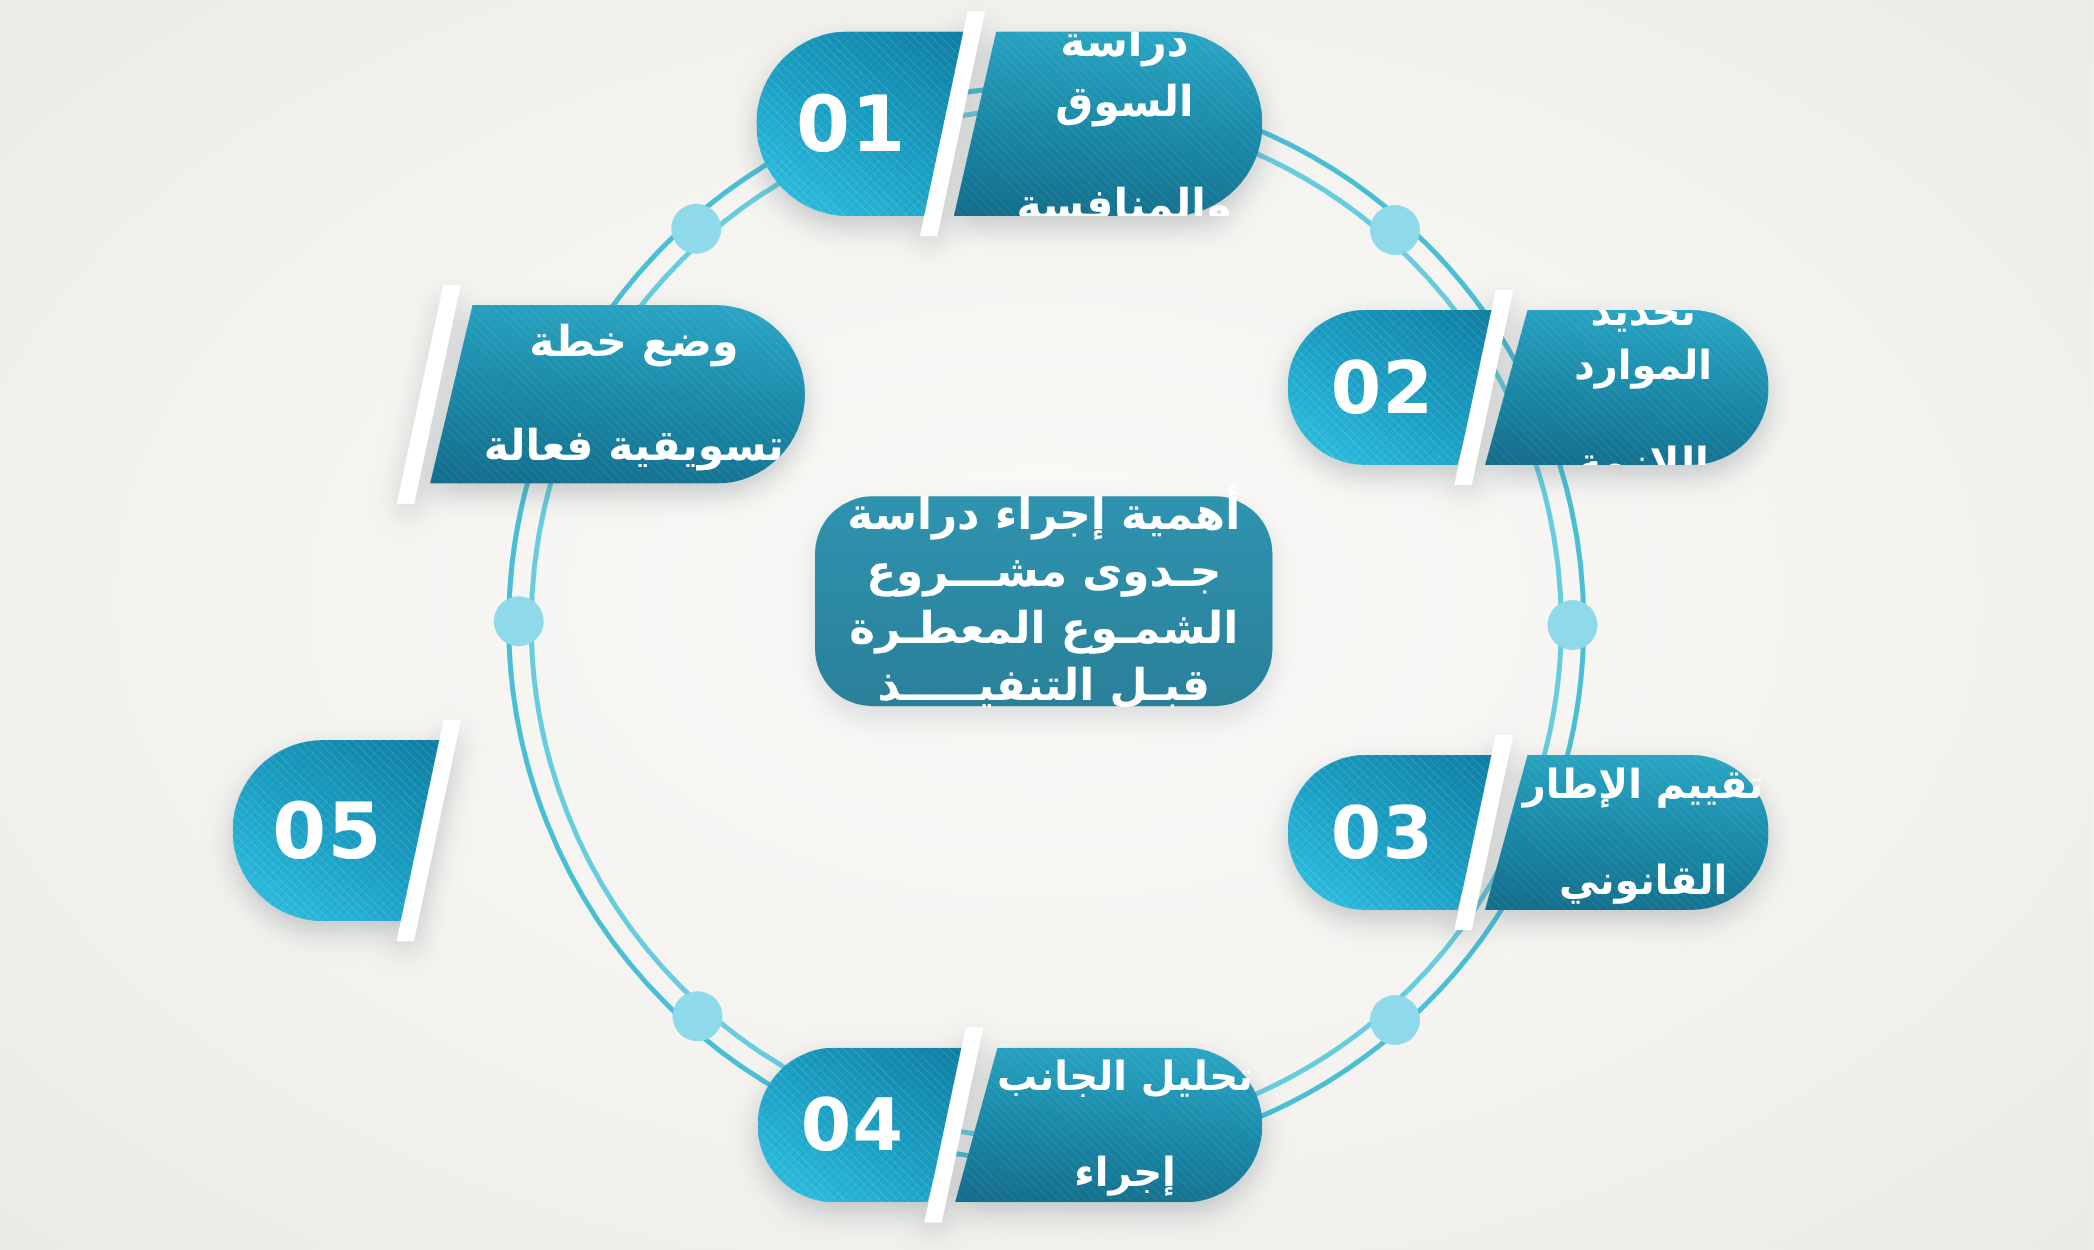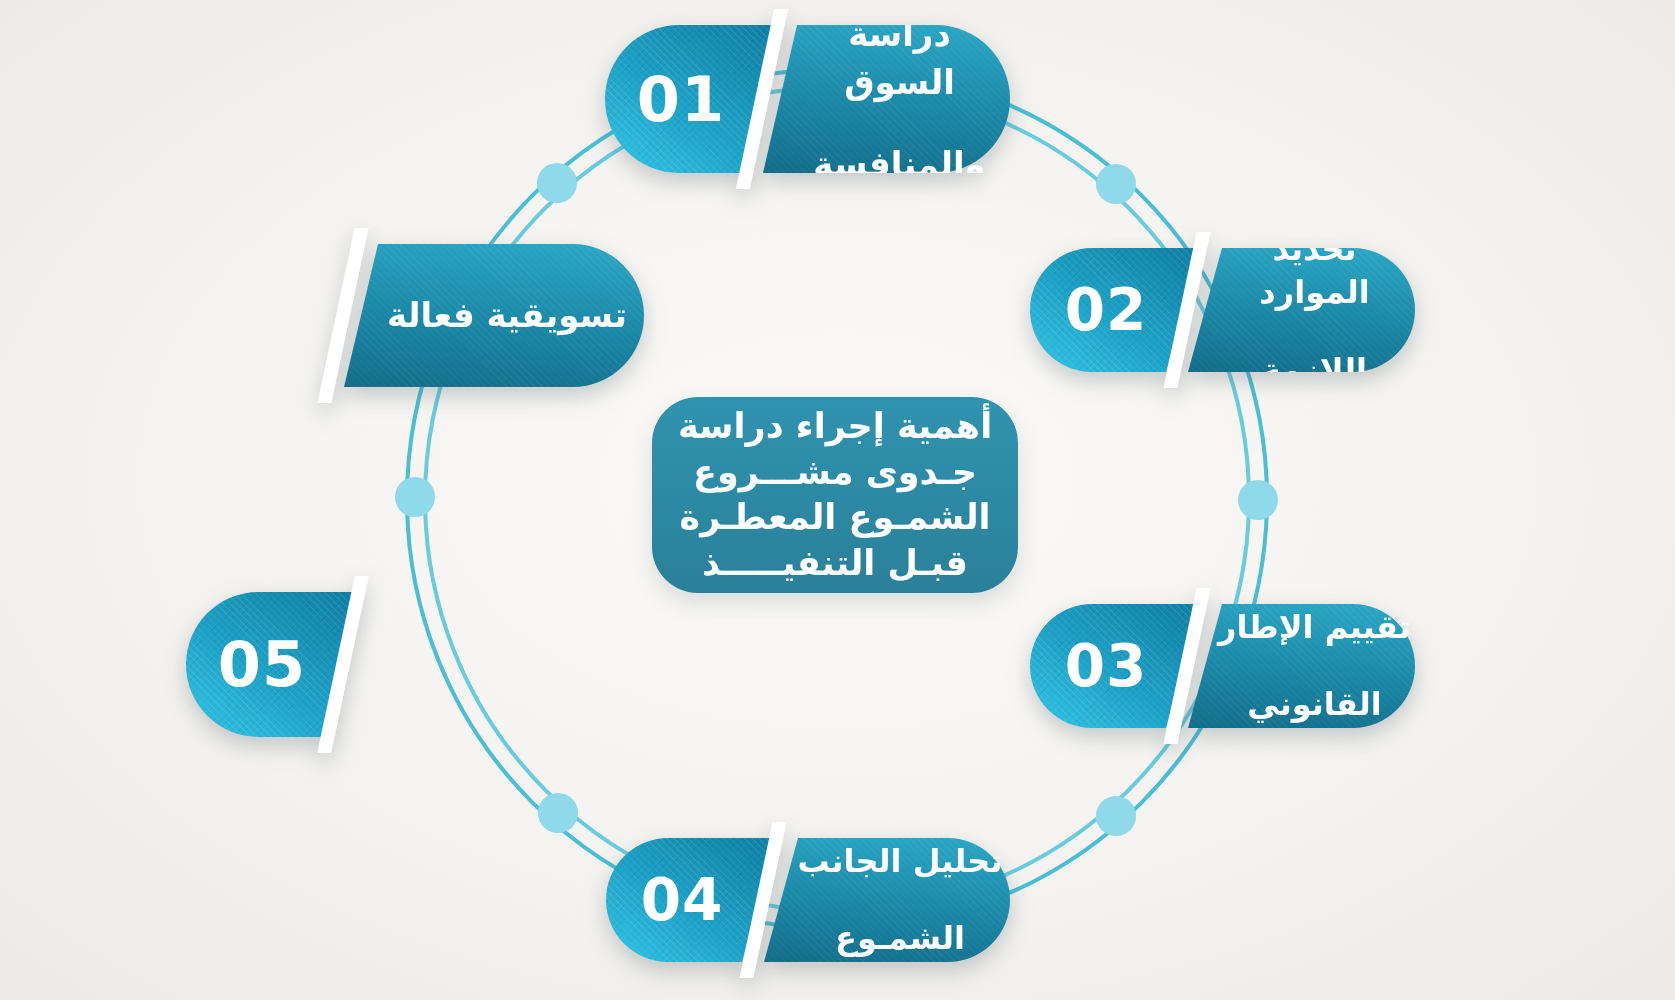--- a/index.html
+++ b/index.html
@@ -14,21 +14,21 @@
   }
 
   
   .ring{position:absolute;left:0;top:0;}
   .ring-line{fill:none;stroke:var(--ring,#49bfd6);stroke-width:4;}
   .ring-line.inner{stroke:var(--ring-inner,#67cdde);}
   .node{fill:var(--dot,#8ed9ea);}
 
   
   .center-box{
-    position:absolute;left:652px;top:397px;width:366px;height:196px;
+    position:absolute;left:652px;top:397px;width:366px;height:168px;
     background:linear-gradient(180deg,#2f93af 0%,#2a8099 100%);
     border-radius:46px;
     display:flex;flex-direction:column;align-items:center;justify-content:center;
     color:#fff;font-weight:bold;font-size:35px;line-height:1.3;text-align:center;
     box-shadow:0 10px 22px rgba(80,95,105,.18);
   }
 
   
   .pill{
     position:absolute;height:var(--h);
@@ -120,34 +120,35 @@
     </div>
     <div class="pill-slash"></div>
   </div>
 
   <div class="pill p4">
     <div class="pill-cap">
       <span class="pill-num">04</span>
     </div>
     <div class="pill-body" dir="rtl">
       <span>تحليل الجانب</span>
-      <span>الشمـوع</span>
+      <span>إجراء</span>
     </div>
     <div class="pill-slash"></div>
   </div>
 
   <div class="pill p5">
     <div class="pill-cap">
       <span class="pill-num">05</span>
     </div>
     <div class="pill-slash"></div>
   </div>
 
   <div class="pill p6">
     <div class="pill-body" dir="rtl">
+      <span>وضع خطة</span>
       <span>تسويقية فعالة</span>
     </div>
     <div class="pill-slash"></div>
   </div>
 
   <div class="center-box" dir="rtl">
     <span>أهمية إجراء دراسة</span>
     <span>جـدوى مشـــروع</span>
     <span>الشمـوع المعطـرة</span>
     <span>قبـل التنفيـــــذ</span>

